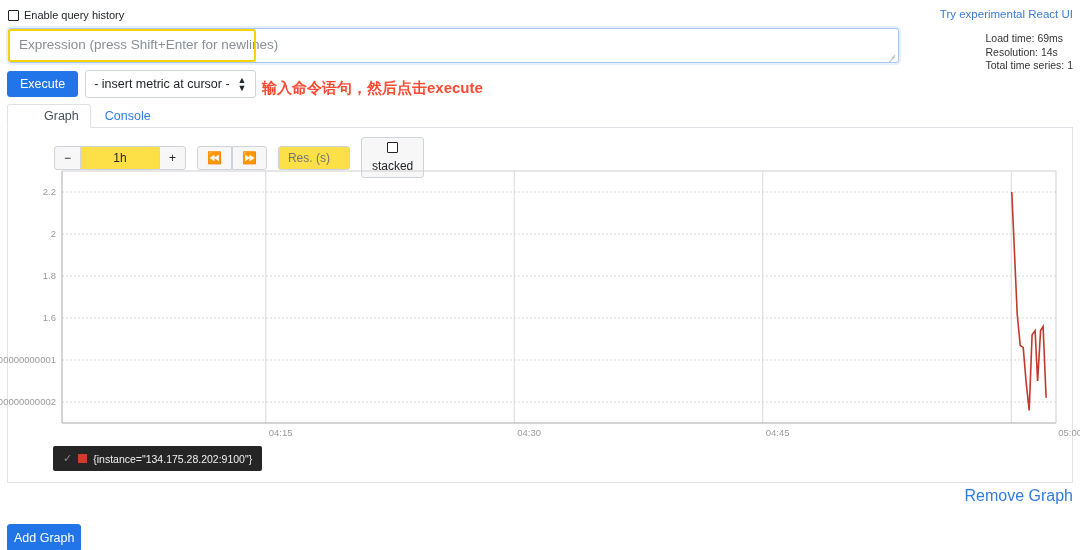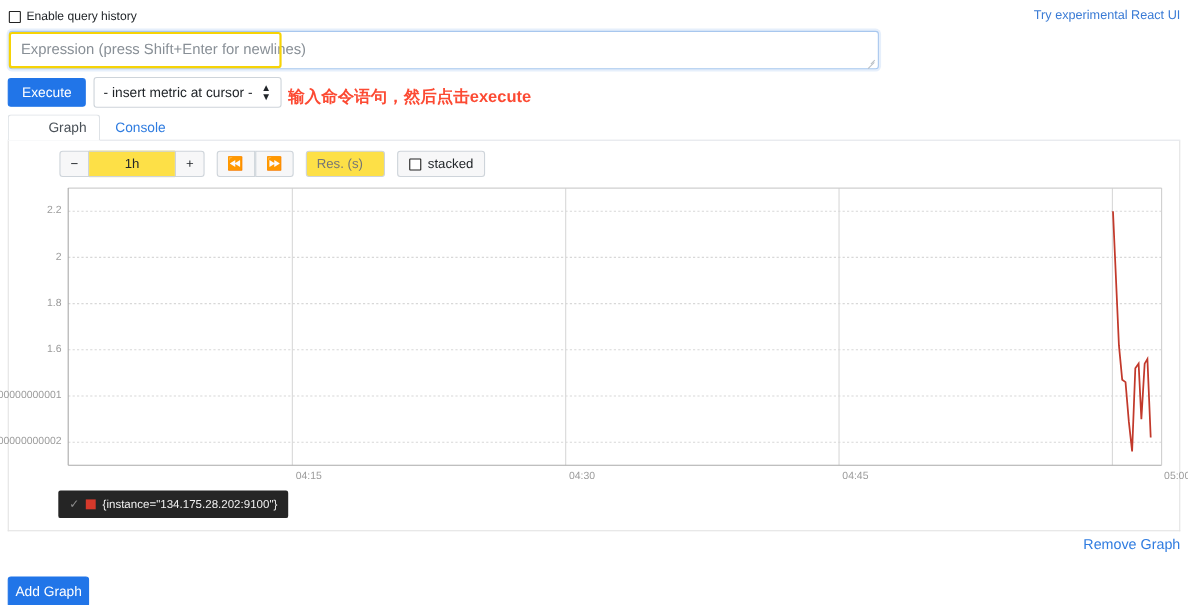--- a/index.html
+++ b/index.html
@@ -30,21 +30,21 @@
     font-size: 11.5px; color: #3a7bd5; text-decoration: none;
     white-space: nowrap;
   }
   .stats {
     position: absolute; right: 7px; top: 32px;
     text-align: left; font-size: 10.5px; color: #333;
     line-height: 13.5px;
   }
 
   
-  .expr-wrap { position: absolute; left: 8px; top: 28px; width: 791px; height: 35px; }
+  .expr-wrap { position: absolute; left: 8px; top: 28px; width: 891px; height: 35px; }
   .expr-input {
     width: 100%; height: 100%;
     border: 1px solid #a8c7ee; border-radius: 3px;
     background: #fff; padding: 8px 10px;
     font-size: 13.5px; color: #6c757d;
     font-family: "Liberation Sans", sans-serif;
     resize: none; outline: none;
     box-shadow: 0 0 0 2px rgba(140,180,235,0.22);
   }
   .expr-input::placeholder { color: #888f96; }
@@ -117,21 +117,21 @@
     border: 1px solid #ced4da; background: #fde047; color: #6c757d;
     font-size: 12px; padding: 4px 9px; line-height: 14px; outline: none;
     font-family: "Liberation Sans", sans-serif;
   }
   .range-field { width: 78px; text-align: center; color: #212529; border-left: none; border-right: none; }
   .until-field { width: 162px; border-left: none; border-right: none; }
   .res-field { width: 72px; border-radius: 3px; }
   .stacked-box {
     border: 1px solid #ced4da; background: #f7f7f8; border-radius: 3px;
     font-size: 12px; padding: 4px 10px; display: flex; align-items: center;
-    gap: 6px; cursor: pointer; color: #212529;
+    gap: 6px; cursor: pointer; color: #212529; flex-direction: column;
   }
 
   
   .chart-area { position: absolute; left: 0; top: 37px; width: 1066px; height: 290px; }
   .chart-svg { position: absolute; left: 0; top: 0; }
   .ylabel {
     position: absolute; text-align: left; font-size: 9.5px;
     color: #9b9b9b; white-space: nowrap; right: 0;
   }
   .ylab-wrap { position: absolute; left: -8px; top: 0; width: 56px; height: 100%; }
@@ -141,40 +141,45 @@
     position: absolute; left: 45px; top: 318px;
     background: #252525; border-radius: 2px;
     padding: 6px 10px; display: flex; align-items: center; gap: 6px;
   }
   .legend-check { color: #8d8d8d; font-size: 11px; }
   .legend-swatch { width: 9px; height: 9px; background: #d6392b; display: inline-block; }
   .legend-text { color: #f1f1f1; font-size: 10.5px; white-space: nowrap; }
 
   .remove-graph {
     position: absolute; right: 7px; top: 487px;
-    font-size: 13px; color: #2f7ce0; text-decoration: none; cursor: pointer;
+    font-size: 16px; color: #2f7ce0; text-decoration: none; cursor: pointer;
   }
   .btn-add {
     position: absolute; left: 7px; top: 524px;
     background: #2175e8; border: 1px solid #2175e8; color: #fff;
     font-size: 12.5px; padding: 6px 6px; border-radius: 3px; cursor: pointer;
     font-family: "Liberation Sans", sans-serif;
   }
 </style>
 </head>
 <body>
 
 <div class="page">
 
   <div class="history-row">
     <span class="chk"></span>
     <span class="history-label">Enable query history</span>
   </div>
 
   <a class="react-link">Try experimental React UI</a>
+  <div class="stats">
+    <div>Load time: 69ms</div>
+    <div>Resolution: 14s</div>
+    <div>Total time series: 1</div>
+  </div>
 
   <div class="expr-wrap">
     <textarea class="expr-input" placeholder="Expression (press Shift+Enter for newlines)" style=""></textarea>
     <span class="resize-grip"></span>
     <div class="expr-highlight"></div>
   </div>
 
   <div class="exec-row">
     <button class="btn-execute">Execute</button>
     <div class="metric-select">

